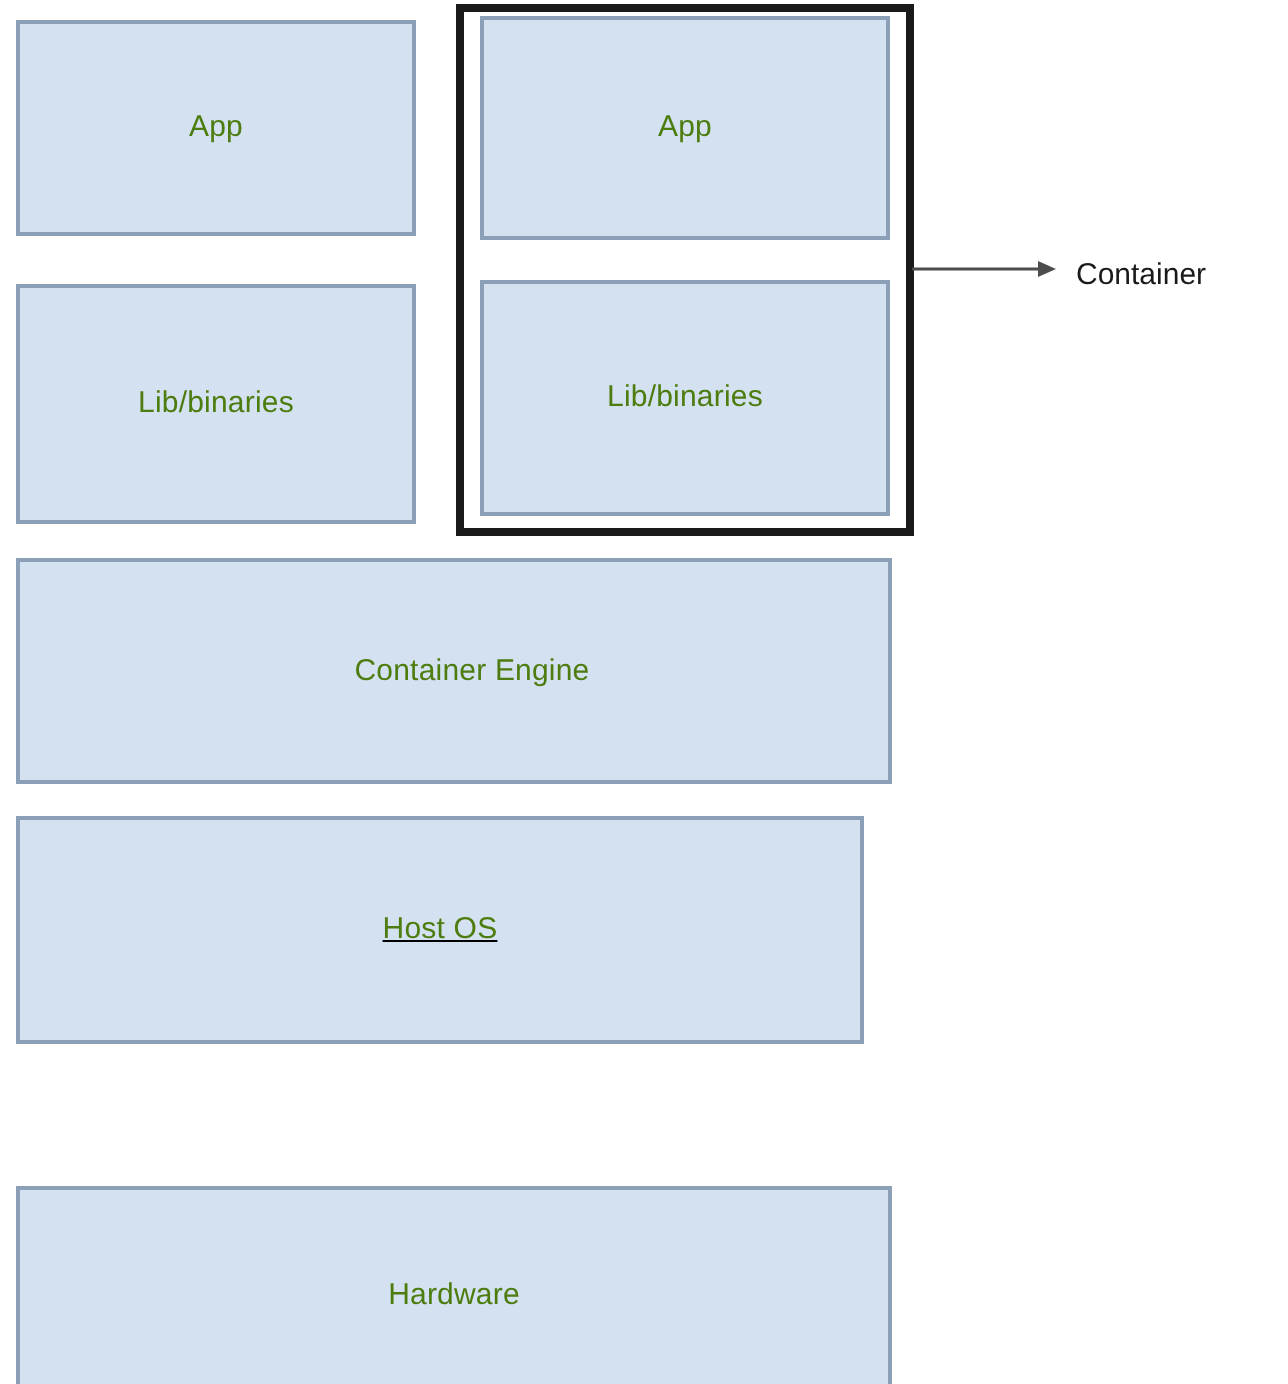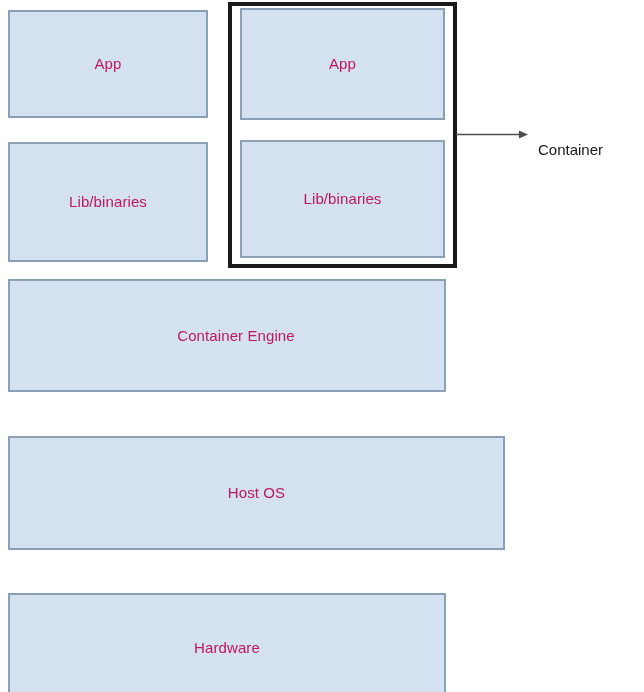--- a/index.html
+++ b/index.html
@@ -23,32 +23,32 @@
     box-sizing: border-box;
     background: #d4e1f0;
     border: 2px solid #8ba0b6;
     display: flex;
     align-items: center;
     justify-content: center;
   }
   .box-label {
     font-family: "Liberation Sans", sans-serif;
     font-size: 15px;
-    color: #be185d;
+    color: #4d7c0f;
     line-height: 1.2;
     text-align: left;
     letter-spacing: 0.1px;
     white-space: nowrap;
   }
   
   #app-left   { left: 8px;  top: 10px;  width: 200px; height: 108px; }
   #lib-left   { left: 8px;  top: 142px; width: 200px; height: 120px; }
   
   #engine-row { left: 8px;  top: 279px; width: 438px; height: 113px; padding-left: 18px; }
-  #hostos-row { left: 8px;  top: 436px; width: 497px; height: 114px; }
+  #hostos-row { left: 8px;  top: 408px; width: 424px; height: 114px; text-decoration: underline; }
   #hardware-row { left: 8px; top: 570px; width: 438px; height: 110px; margin-top: 23px; }
   
   #container-group {
     position: absolute;
     box-sizing: border-box;
     left: 228px;
     top: 2px;
     width: 229px;
     height: 266px;
     background: #ffffff;
@@ -65,21 +65,21 @@
     height: 30px;
   }
   #arrow-svg {
     position: absolute;
     left: 0;
     top: 0;
   }
   #container-annotation-label {
     position: absolute;
     left: 82px;
-    top: 21px;
+    top: 9px;
     font-family: "Liberation Sans", sans-serif;
     font-size: 15px;
     color: #1a1a1a;
     white-space: nowrap;
   }
 </style>
 </head>
 <body>
 
 <div id="canvas">

